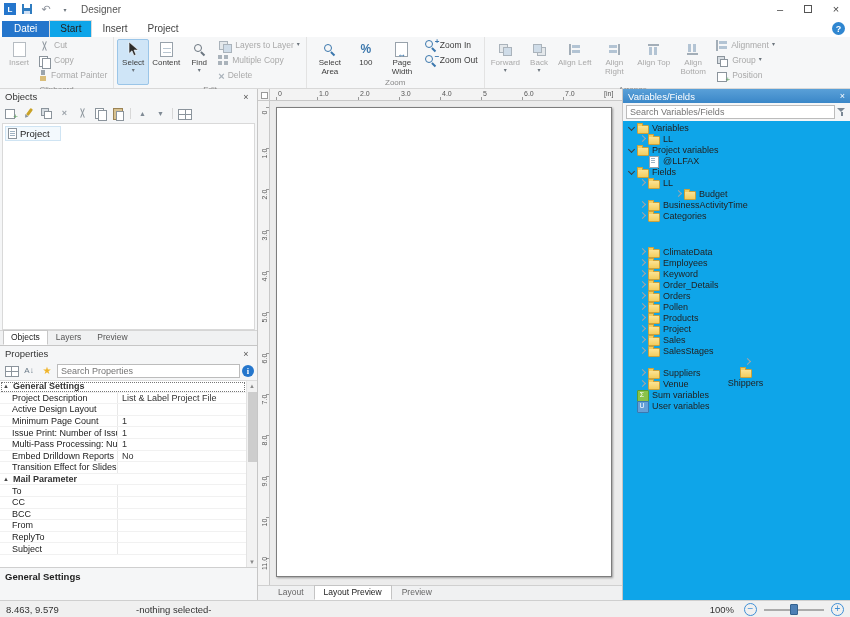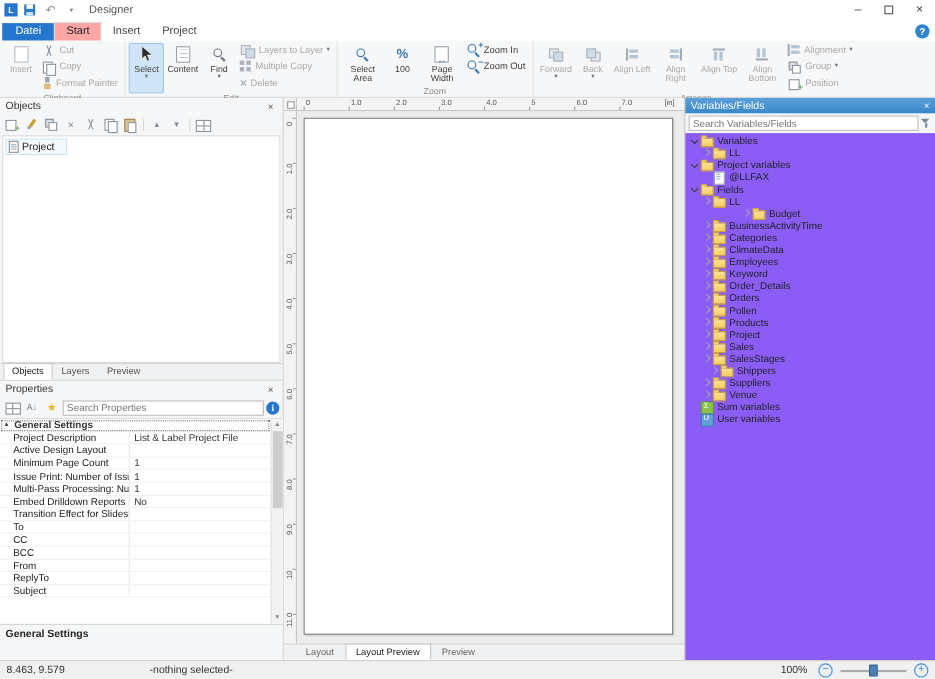--- a/index.html
+++ b/index.html
@@ -18,21 +18,21 @@
   .drop{font-size:6px;color:#6c757d}
   .title-text{color:#555;font-size:10px;margin-left:5px}
   .win-controls{margin-left:auto;display:flex;height:18px}
   .win-btn{width:28px;display:flex;align-items:center;justify-content:center;font-size:11px;color:#444}
   .maxbox{width:8px;height:8px;border:1px solid #555;display:block}
 
   
   .tabrow{height:19px;background:#fff;display:flex;align-items:flex-end;padding-left:2px;flex:0 0 19px}
   .rtab{padding:2px 10px 3px;font-size:10px;color:#444}
   .rtab.file{background:#2576cc;color:#fff;padding:2px 12px 3px}
-  .rtab.sel{background:#fca5a5;border:1px solid #dadada;border-bottom:none;color:#222}
+  .rtab.sel{background:#0ea5e9;border:1px solid #dadada;border-bottom:none;color:#222}
   .help-circle{margin-left:auto;margin-right:5px;margin-bottom:2px;width:13px;height:13px;border-radius:50%;background:#2f86d0;color:#fff;font-size:9px;font-weight:bold;display:flex;align-items:center;justify-content:center}
 
   
   .ribbon{height:52px;background:#f6f7f8;border-bottom:1px solid #d8d8d8;display:flex;flex:0 0 52px}
   .rgroup{display:flex;flex-direction:column;padding:0 1px}
   .rgroup + .rgroup{border-left:1px solid #e3e3e3}
   .rgroup-content{flex:1;display:flex;align-items:stretch;padding:2px 2px 0}
   .rgroup-label{font-size:8px;color:#8a8a8a;text-align:center;padding:0 2px 2px}
   .big-btn{min-width:32px;max-width:40px;display:flex;flex-direction:column;align-items:center;padding:1px 2px;font-size:8px;color:#3c3c3c;text-align:center;line-height:1.15;border:1px solid transparent;border-radius:2px}
   .big-btn .bicon{height:17px;display:flex;align-items:center;justify-content:center}
@@ -157,21 +157,21 @@
   .ctab.sel{background:#fff;border-color:#c4c4c4;border-bottom-color:#fff;color:#222}
 
   
   .right-panel{width:228px;flex:0 0 228px;border-left:1px solid #c6c6c6;display:flex;flex-direction:column;background:#f5f6f7}
   .vf-header{height:14px;flex:0 0 14px;background:linear-gradient(#5aa0d8,#3a87c8);color:#fff;display:flex;align-items:center;padding:0 5px;font-size:9.5px}
   .vf-close{margin-left:auto;font-size:9px}
   .vf-search{height:18px;flex:0 0 18px;display:flex;align-items:center;padding:1px 3px;gap:2px}
   .i-funnel{width:10px;height:10px;position:relative;flex:0 0 10px}
   .i-funnel::before{content:"";position:absolute;top:1px;left:0;border-left:4.5px solid transparent;border-right:4.5px solid transparent;border-top:4px solid #7a8794}
   .i-funnel::after{content:"";position:absolute;top:5px;left:4px;width:1.5px;height:4px;background:#7a8794}
-  .var-tree{flex:1;background:#8b5cf6;overflow:hidden;padding-top:1px}
+  .var-tree{flex:1;background:#0ea5e9;overflow:hidden;padding-top:1px}
   .vrow{display:flex;align-items:center;height:11px;font-size:9px;color:#222;white-space:nowrap}
   .vrow.sel{background:#cbe8f8;box-shadow:inset 0 0 0 1px #7ec0e8}
   .vrow .vlabel{padding:0 3px 0 0}
   .vrow.sel .vlabel{background:transparent}
   .expander{width:10px;height:10px;position:relative;flex:0 0 10px;margin-right:1px}
   .expander.collapsed::before{content:"";position:absolute;left:3px;top:2.5px;width:4px;height:4px;border-right:1px solid #a6a6a6;border-bottom:1px solid #a6a6a6;transform:rotate(-45deg)}
   .expander.expanded::before{content:"";position:absolute;left:2.5px;top:2px;width:4px;height:4px;border-right:1px solid #3c3c3c;border-bottom:1px solid #3c3c3c;transform:rotate(45deg)}
   .expander.none{visibility:hidden}
   .ficon{width:12px;height:12px;position:relative;flex:0 0 12px;margin-right:3px}
   .ficon.folder::before{content:"";position:absolute;left:0;top:3px;width:10px;height:7px;background:linear-gradient(#fbe394,#f3cd5e);border:1px solid #caa23c;border-radius:1px}
@@ -510,20 +510,24 @@
                 <div class="plabel">Embed Drilldown Reports</div>
                 <div class="pvalue">
                   <span>No</span>
                 </div>
               </div>
               <div class="prow">
                 <div class="plabel">Transition Effect for Slideshow M...</div>
                 <div class="pvalue">
                   <span></span>
                 </div>
+              </div>
+              <div class="prow psection">
+                <span class="sec-arrow">▲</span>
+                <span>Mail Parameter</span>
               </div>
               <div class="prow">
                 <div class="plabel">To</div>
                 <div class="pvalue">
                   <span></span>
                 </div>
               </div>
               <div class="prow">
                 <div class="plabel">CC</div>
                 <div class="pvalue">
@@ -676,21 +680,21 @@
           <div class="vrow" style="padding-left: 14px;">
             <span class="expander collapsed"></span>
             <span class="ficon folder"></span>
             <span class="vlabel">BusinessActivityTime</span>
           </div>
           <div class="vrow" style="padding-left: 14px;">
             <span class="expander collapsed"></span>
             <span class="ficon folder"></span>
             <span class="vlabel">Categories</span>
           </div>
-          <div class="vrow" style="padding-left: 14px;">
+          <div class="vrow" style="padding-left: 14px; margin-top: 25px;">
             <span class="expander collapsed"></span>
             <span class="ficon folder"></span>
             <span class="vlabel">ClimateData</span>
           </div>
           <div class="vrow" style="padding-left: 14px;">
             <span class="expander collapsed"></span>
             <span class="ficon folder"></span>
             <span class="vlabel">Employees</span>
           </div>
           <div class="vrow" style="padding-left: 14px;">
@@ -726,21 +730,21 @@
           <div class="vrow" style="padding-left: 14px;">
             <span class="expander collapsed"></span>
             <span class="ficon folder"></span>
             <span class="vlabel">Sales</span>
           </div>
           <div class="vrow" style="padding-left: 14px;">
             <span class="expander collapsed"></span>
             <span class="ficon folder"></span>
             <span class="vlabel">SalesStages</span>
           </div>
-          <div class="vrow" style="padding-left: 21px;">
+          <div class="vrow" style="padding-left: 21px; flex-direction: column;">
             <span class="expander collapsed"></span>
             <span class="ficon folder"></span>
             <span class="vlabel">Shippers</span>
           </div>
           <div class="vrow" style="padding-left: 14px;">
             <span class="expander collapsed"></span>
             <span class="ficon folder"></span>
             <span class="vlabel">Suppliers</span>
           </div>
           <div class="vrow" style="padding-left: 14px;">

